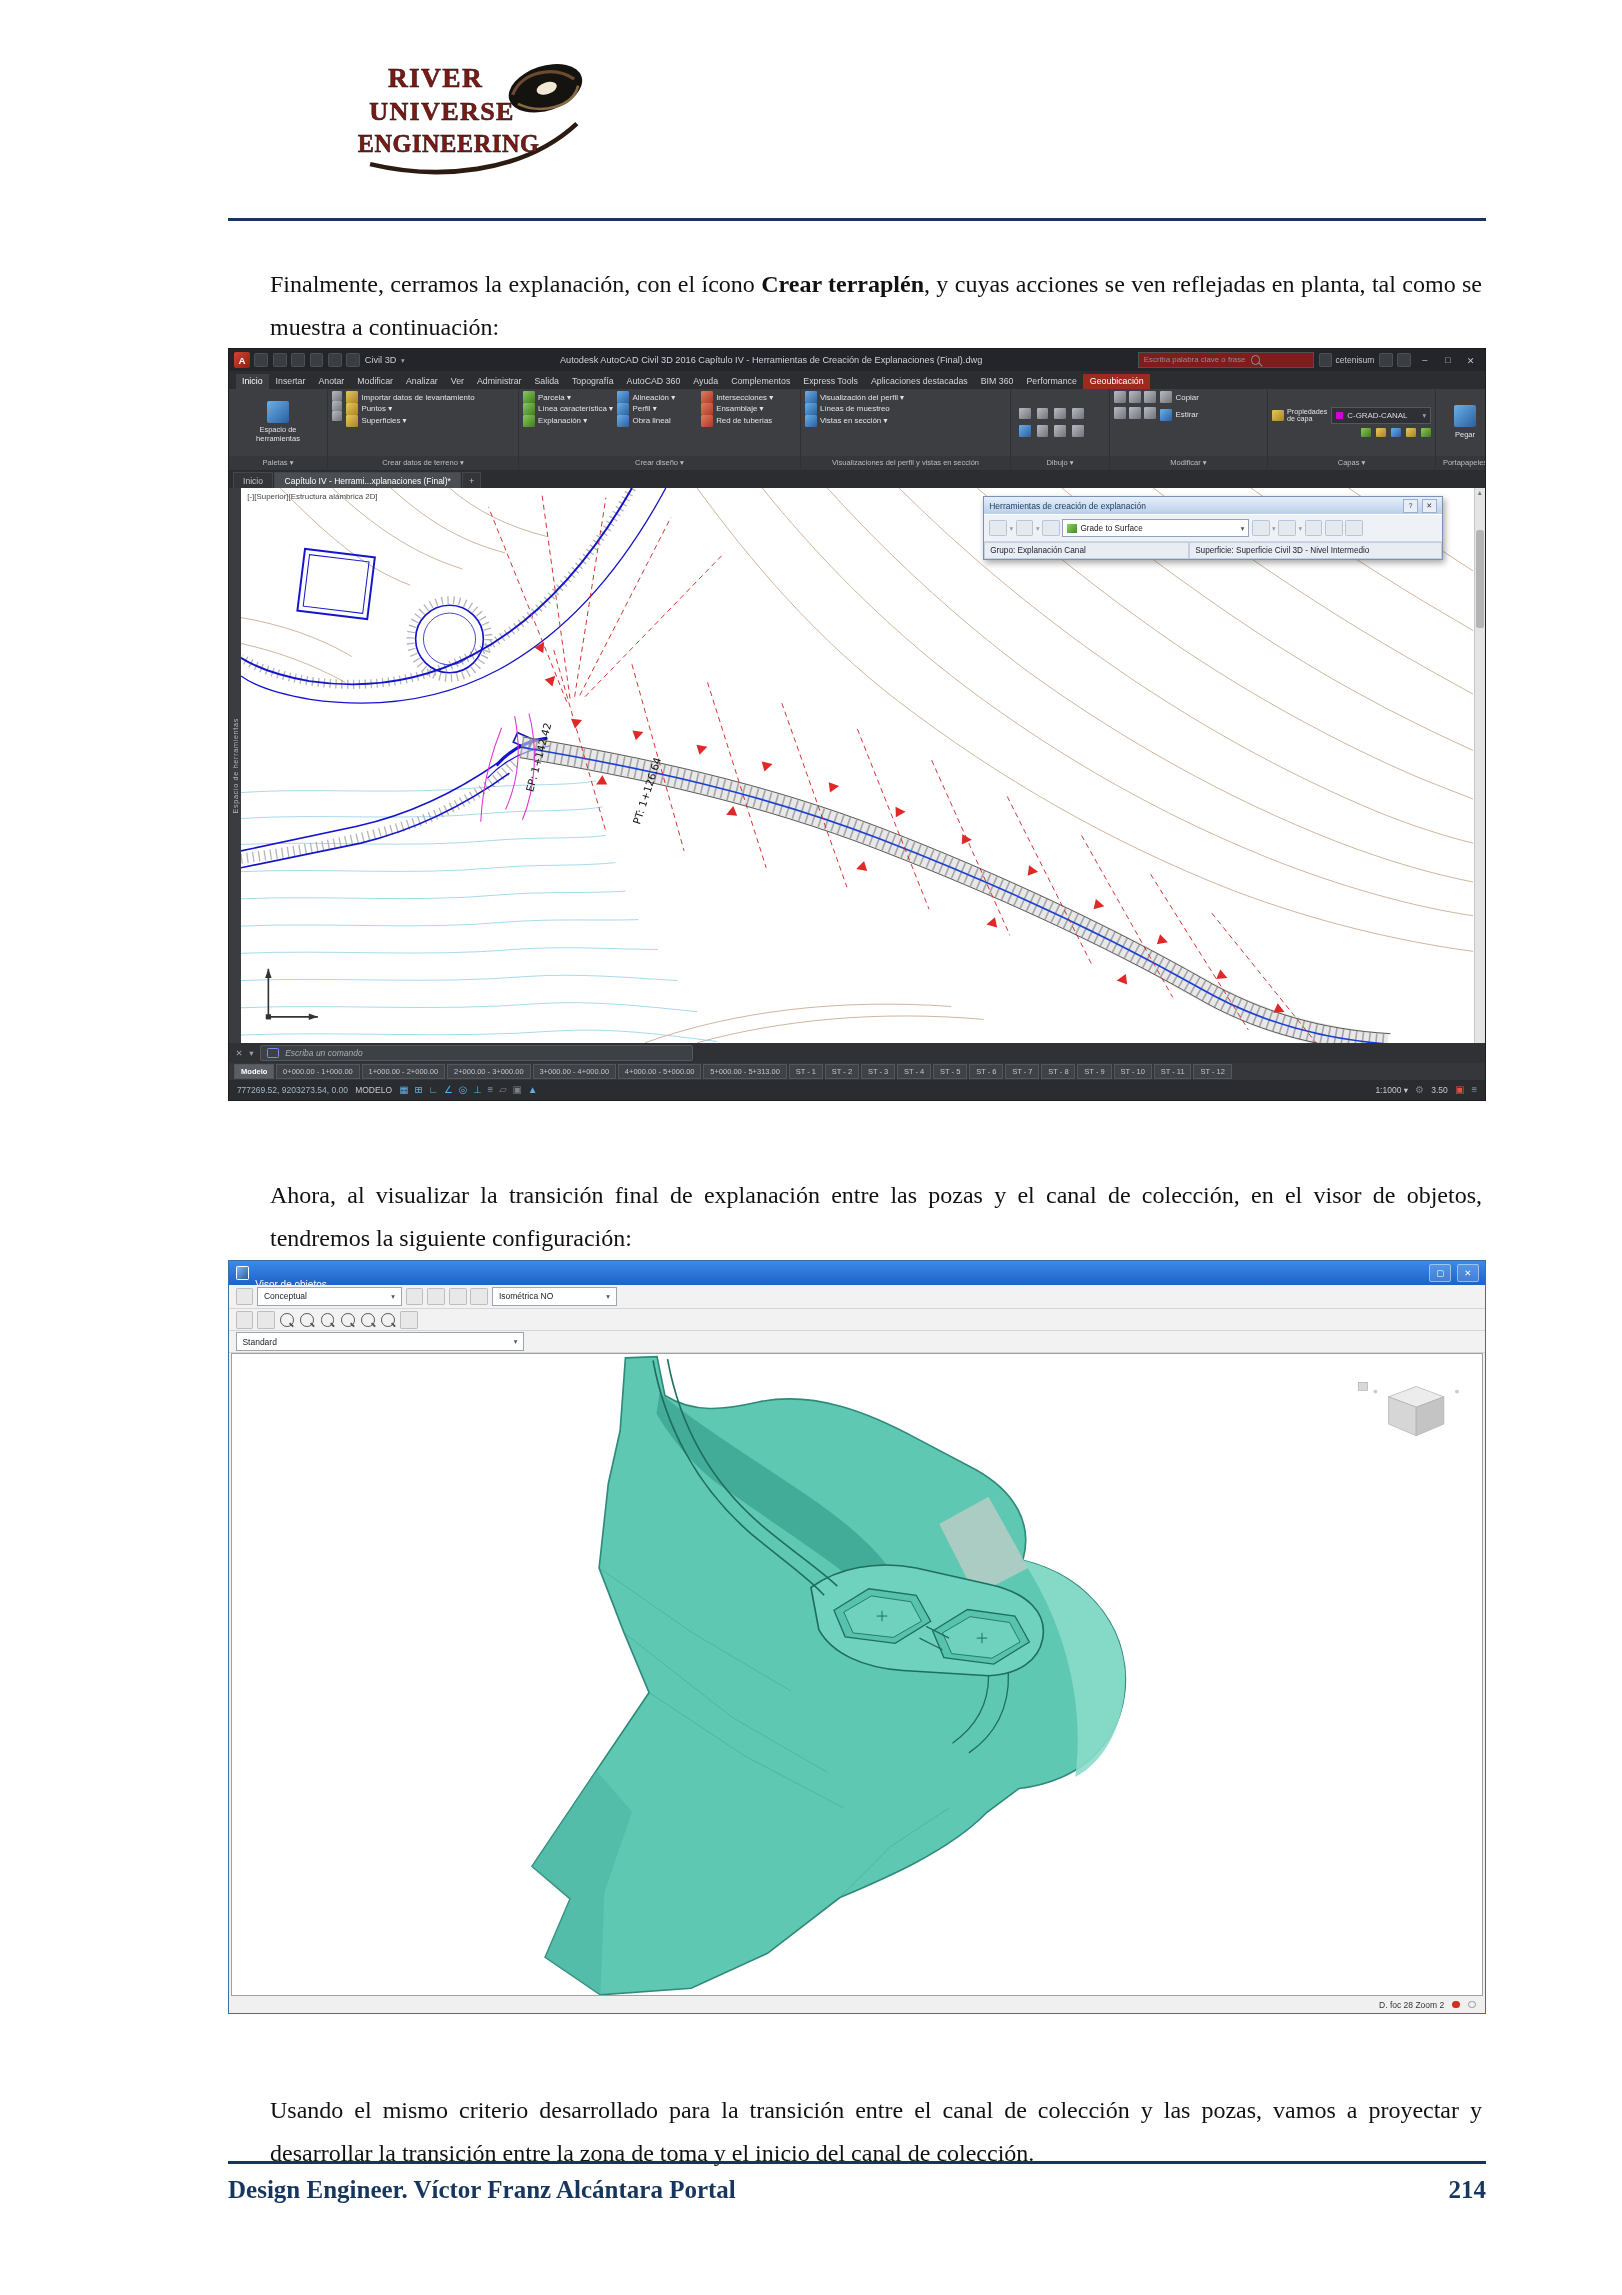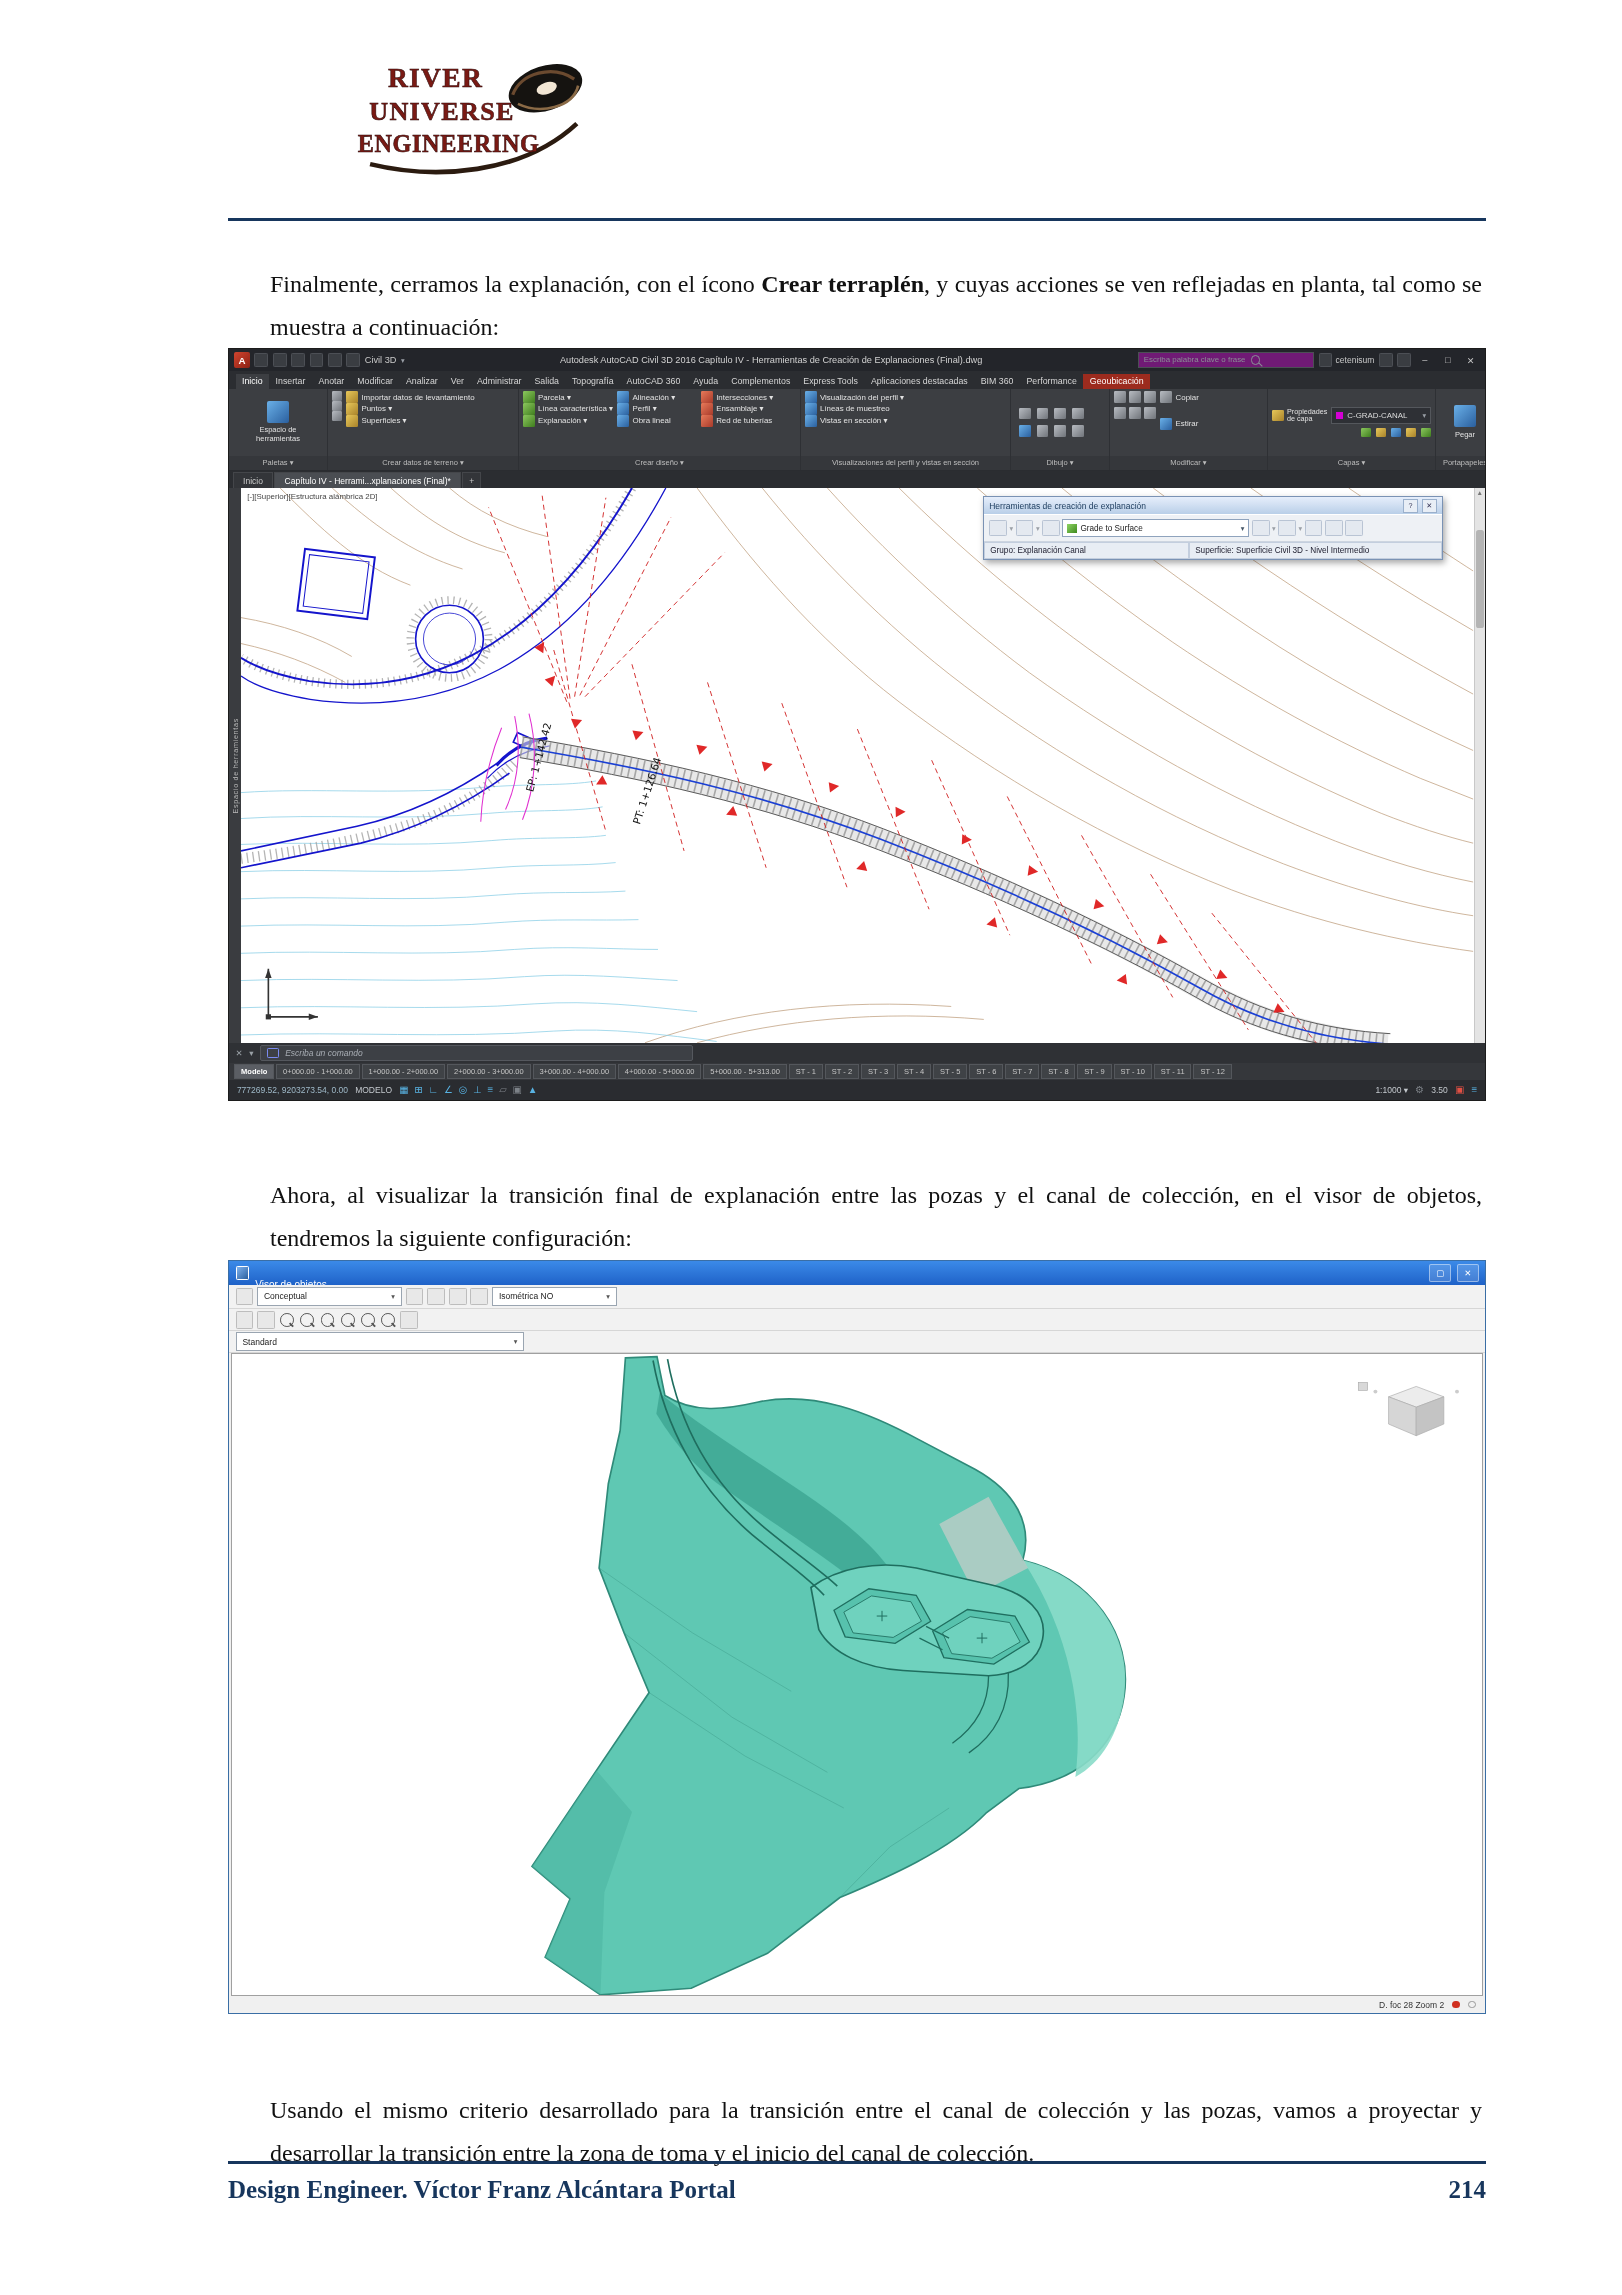--- a/index.html
+++ b/index.html
@@ -23,21 +23,21 @@
 
   
   .acad{position:absolute;left:228px;top:348px;width:1258px;height:753px;display:flex;flex-direction:column;
         font-family:"Liberation Sans","DejaVu Sans",sans-serif;background:#3c3e42;border:0.7px solid #1c1c1c;box-sizing:border-box;}
   .ac-titlebar{height:22px;background:#23252a;display:flex;align-items:center;color:#c9c9c9;font-size:9.2px;padding:0 5.2px;gap:4.6px;flex:none;}
   .ac-logo{width:15.7px;height:15.7px;background:linear-gradient(135deg,#d0452f,#8c1f12);color:#fff;font-weight:bold;
            display:flex;align-items:center;justify-content:center;border-radius:2px;font-size:9.8px;flex:none;}
   .qa{width:11.8px;height:11.8px;background:#3a3d42;border:0.7px solid #4c4f55;border-radius:1.3px;flex:none;}
   .caret{font-size:7.2px;color:#9a9fa6;}
   .ac-doc{flex:1;text-align:center;white-space:nowrap;overflow:hidden;color:#d2d2d2;}
-  .ac-search{display:flex;align-items:center;background:#701a75;border:0.7px solid #4c4f55;height:14.4px;padding:0 5.2px;
+  .ac-search{display:flex;align-items:center;background:#7f1d1d;border:0.7px solid #4c4f55;height:14.4px;padding:0 5.2px;
              color:#8a8f96;font-size:7.9px;gap:5.2px;width:164px;flex:none;}
   .mag{width:7.2px;height:7.2px;border:1.3px solid #8a8f96;border-radius:50%;position:relative;flex:none;}
   .mag i{position:absolute;width:4.6px;height:1.3px;background:#8a8f96;transform:rotate(45deg);left:5.9px;top:7.2px;}
   .ac-user{display:flex;align-items:center;gap:3.3px;color:#c9c9c9;font-size:8.5px;}
   .win-btn{width:18.3px;text-align:center;color:#c9c9c9;font-size:9.2px;}
 
   .ac-tabs{height:17.7px;background:#2b2d31;display:flex;align-items:flex-end;padding-left:6.5px;color:#d6d6d6;font-size:8.8px;flex:none;}
   .ac-tab{padding:2px 6.5px 2.6px;white-space:nowrap;}
   .ac-tab.active{background:#3c3e42;color:#fff;}
   .ac-tab.geo{background:#9c2b1e;color:#fff;}
@@ -341,21 +341,21 @@
               <span class="ric gr"></span>
               <span class="ric gr"></span>
               <span class="ric gr"></span>
             </div>
             <div class="rrow">
               <span class="ric gr"></span>
               <span class="ric gr"></span>
               <span class="ric gr"></span>
             </div>
           </div>
-          <div class="rcol" style="gap:15px;">
+          <div class="rcol" style="gap:6px;">
             <div class="rrow">
                 <span class="ric gr"></span>
                 <span>Copiar</span>
               </div>
             <div class="rrow">
                 <span class="ric b"></span>
                 <span>Estirar</span>
               </div>
           </div>
         </div>

